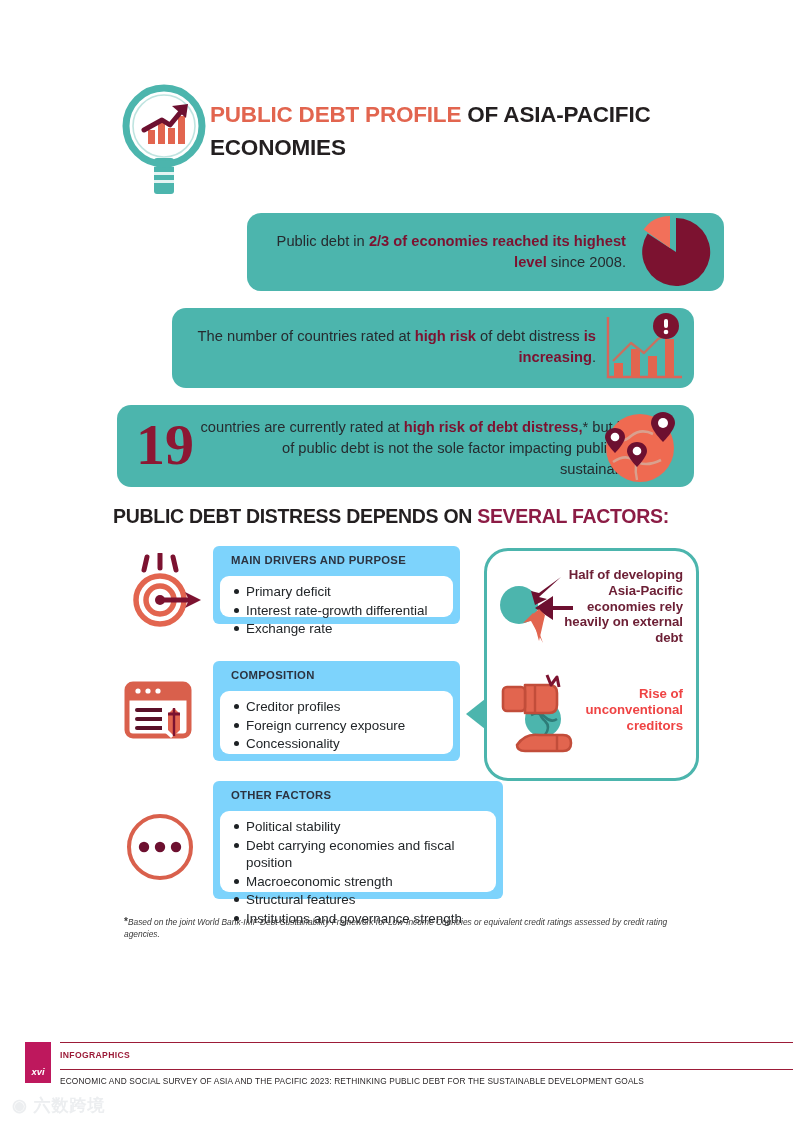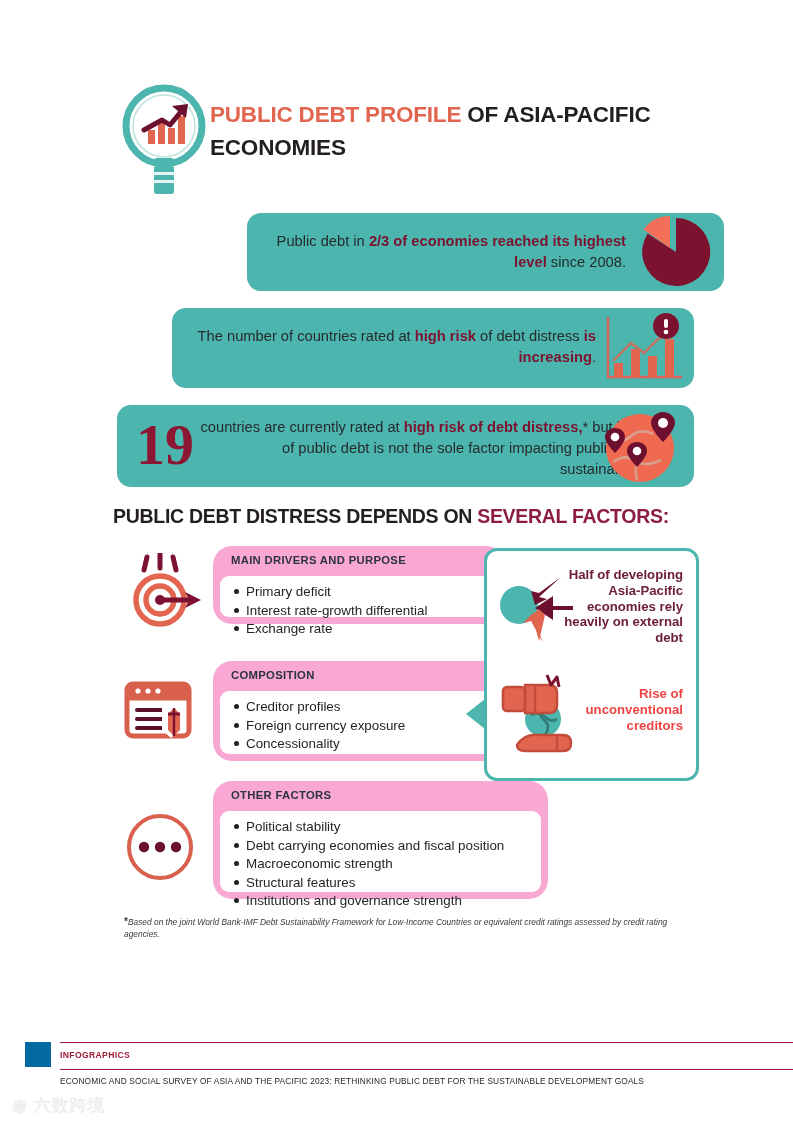--- a/index.html
+++ b/index.html
@@ -44,21 +44,21 @@
   }
 
   
   .sect-head{
     position:absolute;left:113px;top:505px;width:620px;
     font-size:19.5px;font-weight:bold;color:#231f20;letter-spacing:-0.3px;
   }
   .sect-head .hl{color:#8c1c45;}
 
   
-  .card{position:absolute;background:#f9a8d4;border-radius:19px;padding-left:45px;}
+  .card{position:absolute;background:#7dd3fc;border-radius:6px;}
   .card .chead{
     position:absolute;left:18px;top:8px;
     font-size:11.3px;font-weight:bold;color:#2c3340;letter-spacing:0.3px;
   }
   .card .cbody{
     position:absolute;left:7px;right:7px;bottom:7px;top:30px;
     background:#ffffff;border-radius:9px;
   }
   .card ul{margin:0;padding:7px 0 0 26px;list-style:none;}
   .card li{
@@ -74,21 +74,21 @@
   .c3{left:213px;top:781px;width:290px;height:118px;}
 
   .ficon{position:absolute;}
   .fi1{left:127px;top:553px;width:76px;height:76px;}
   .fi2{left:124px;top:674px;width:70px;height:70px;}
   .fi3{left:125px;top:812px;width:70px;height:70px;}
 
   
   .rpanel{
     position:absolute;left:484px;top:548px;width:209px;height:227px;
-    background:#ffffff;border:3px solid #4cb5ad;border-radius:13px;
+    background:#ffffff;border:3px solid #4cb5ad;border-radius:24px;
   }
   .rp-arrow{
     position:absolute;left:-21px;top:148px;width:0;height:0;
     border-top:15px solid transparent;border-bottom:15px solid transparent;
     border-right:19px solid #4cb5ad;
   }
   .rp-t1{
     position:absolute;right:13px;top:16px;width:124px;text-align:right;
     font-size:13.2px;font-weight:bold;line-height:15.8px;color:#6d2036;
   }
@@ -103,23 +103,23 @@
   .footnote{
     position:absolute;left:124px;top:916px;width:570px;
     font-size:8.4px;line-height:11.6px;font-style:italic;color:#3a3a3a;
   }
   .footnote .star{font-style:normal;font-weight:bold;font-size:10px;}
 
   
   .f-rule-top{position:absolute;left:60px;top:1042px;width:733px;height:1px;background:#9c1b38;}
   .f-rule-mid{position:absolute;left:60px;top:1069px;width:733px;height:1px;background:#9c1b38;}
   .f-pagebox{
-    position:absolute;left:25px;top:1042px;width:26px;height:25px;
-    background:#0369a1;color:#ffffff;font-size:9.4px;font-weight:bold;
-    text-align:center;line-height:60px;
+    position:absolute;left:25px;top:1042px;width:26px;height:41px;
+    background:#be185d;color:#ffffff;font-size:9.4px;font-weight:bold;
+    text-align:center;line-height:60px;font-style:italic;
   }
   .f-infog{
     position:absolute;left:60px;top:1050px;
     font-size:8.6px;font-weight:bold;color:#9c1b38;letter-spacing:0.35px;
   }
   .f-title{
     position:absolute;left:60px;top:1076px;width:720px;
     font-size:8.3px;color:#231f20;letter-spacing:0.15px;
   }
 

